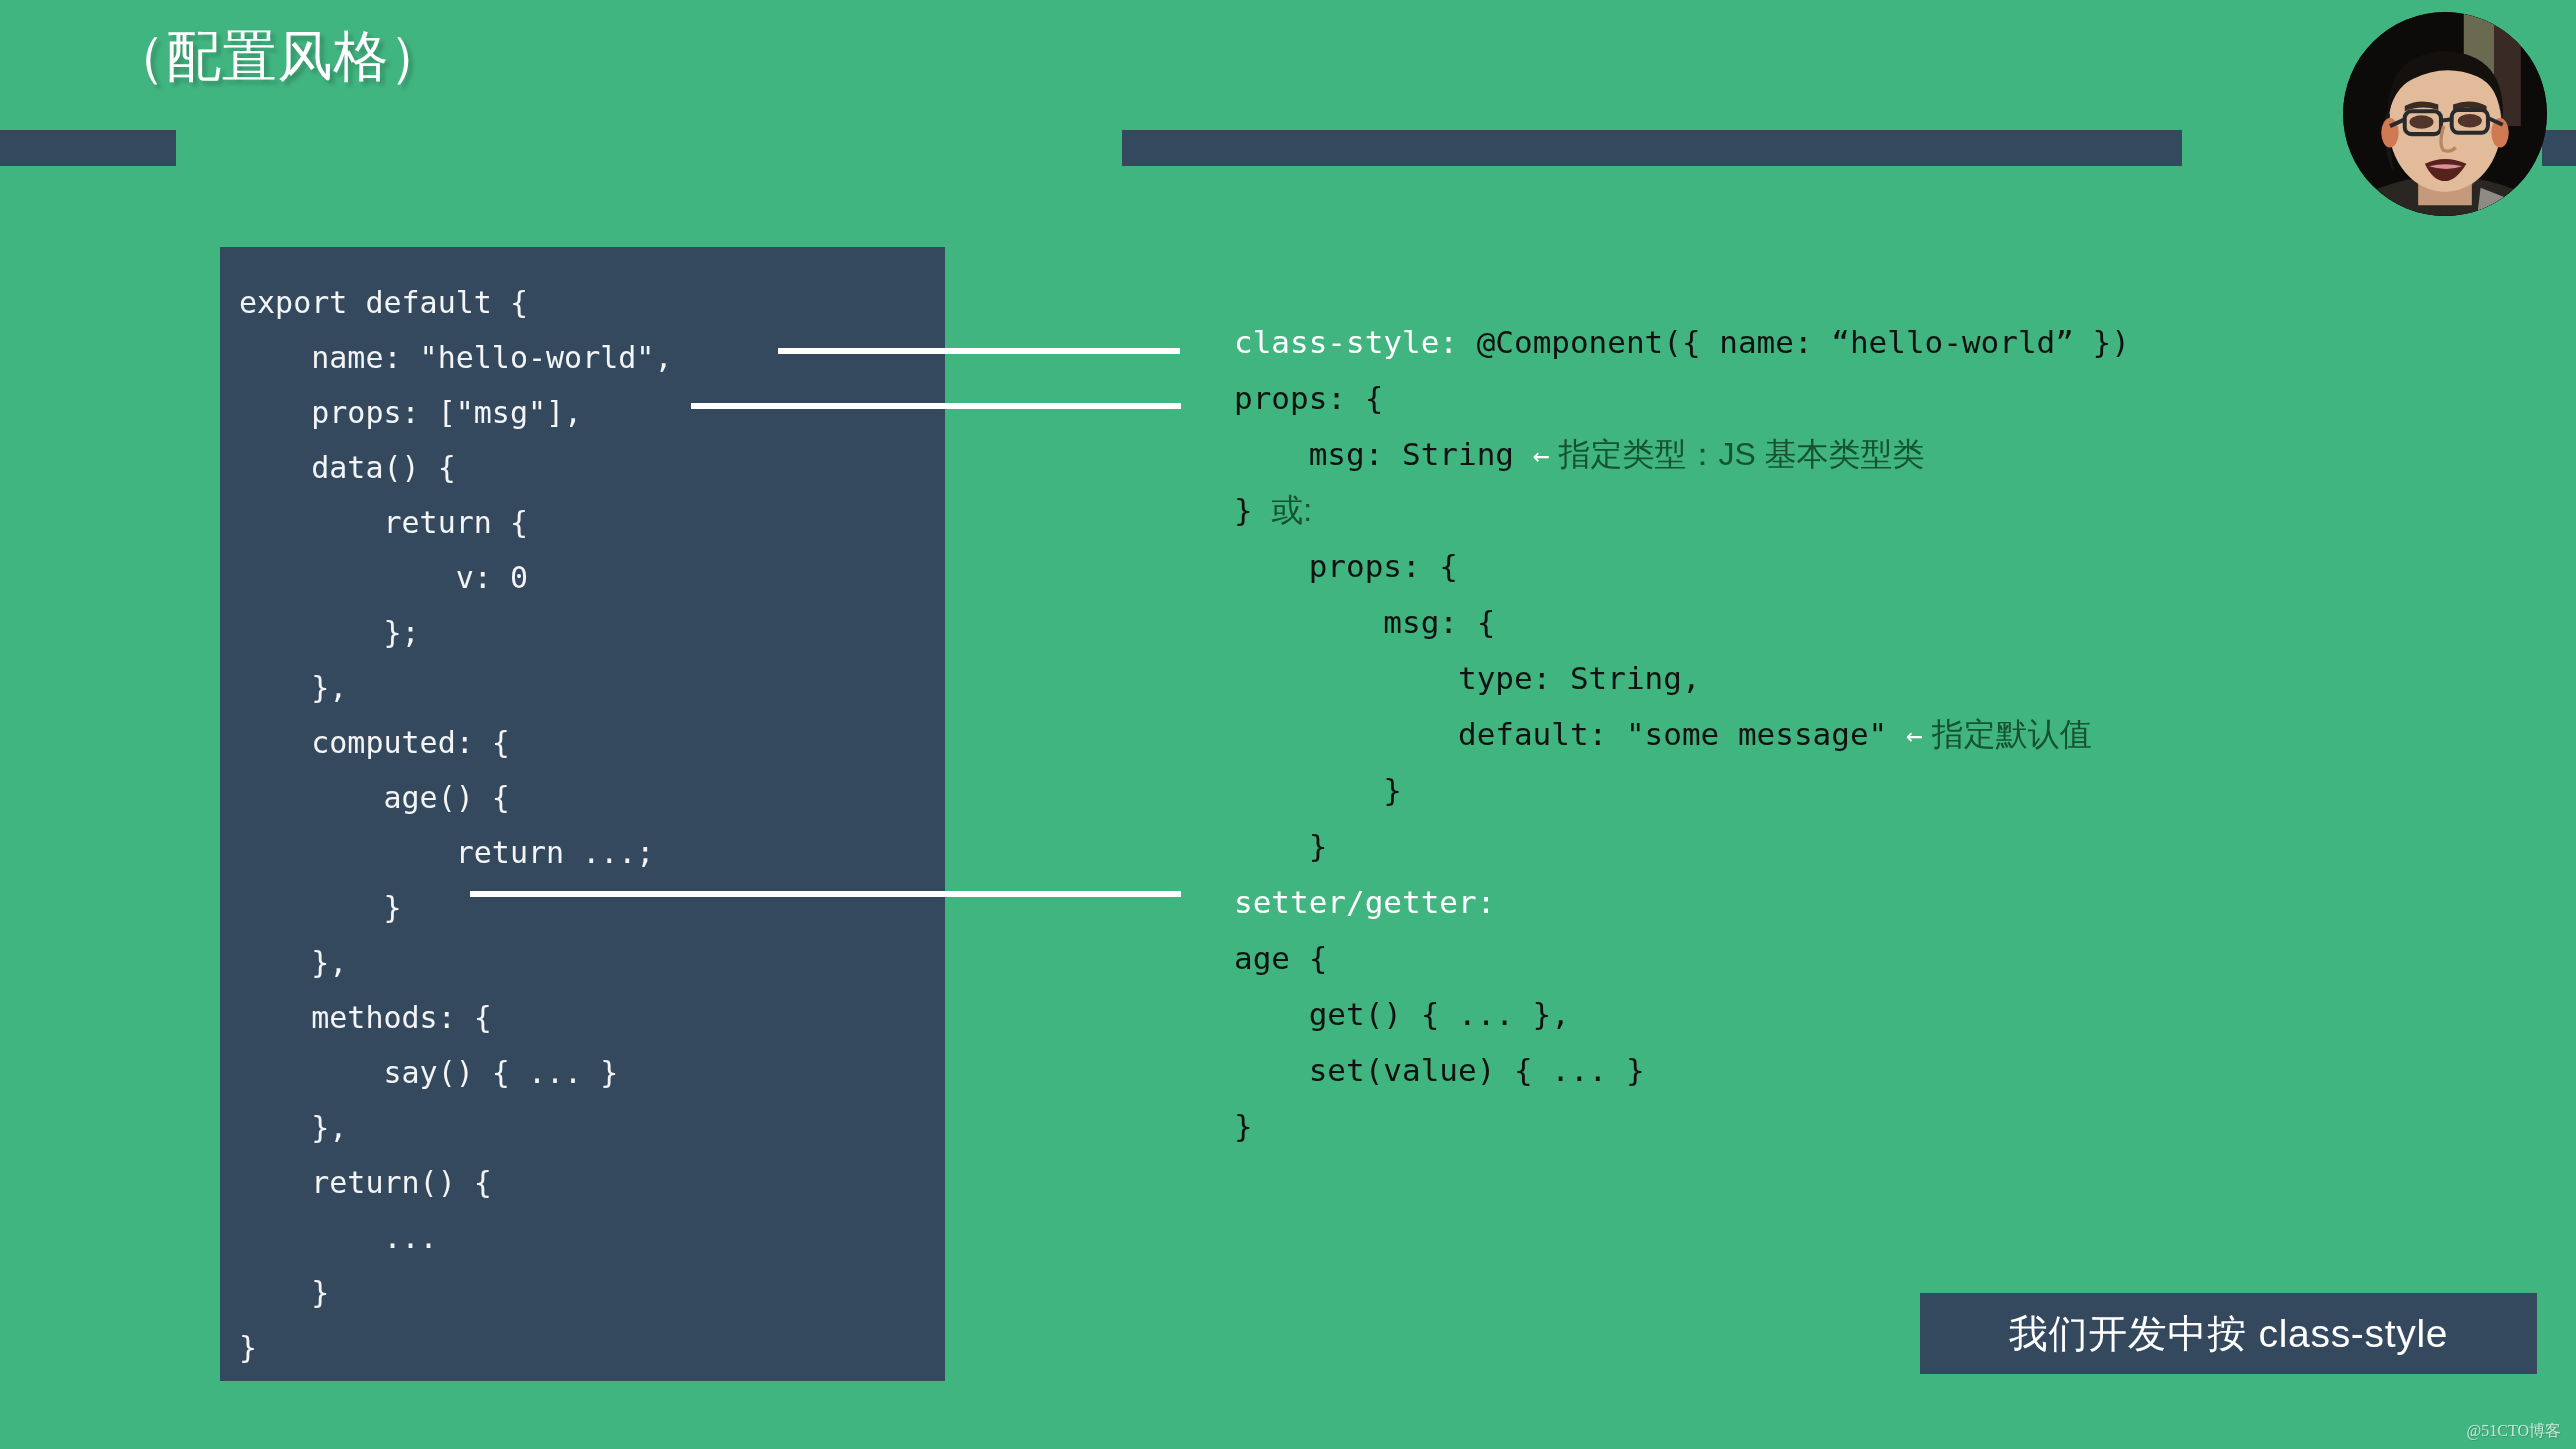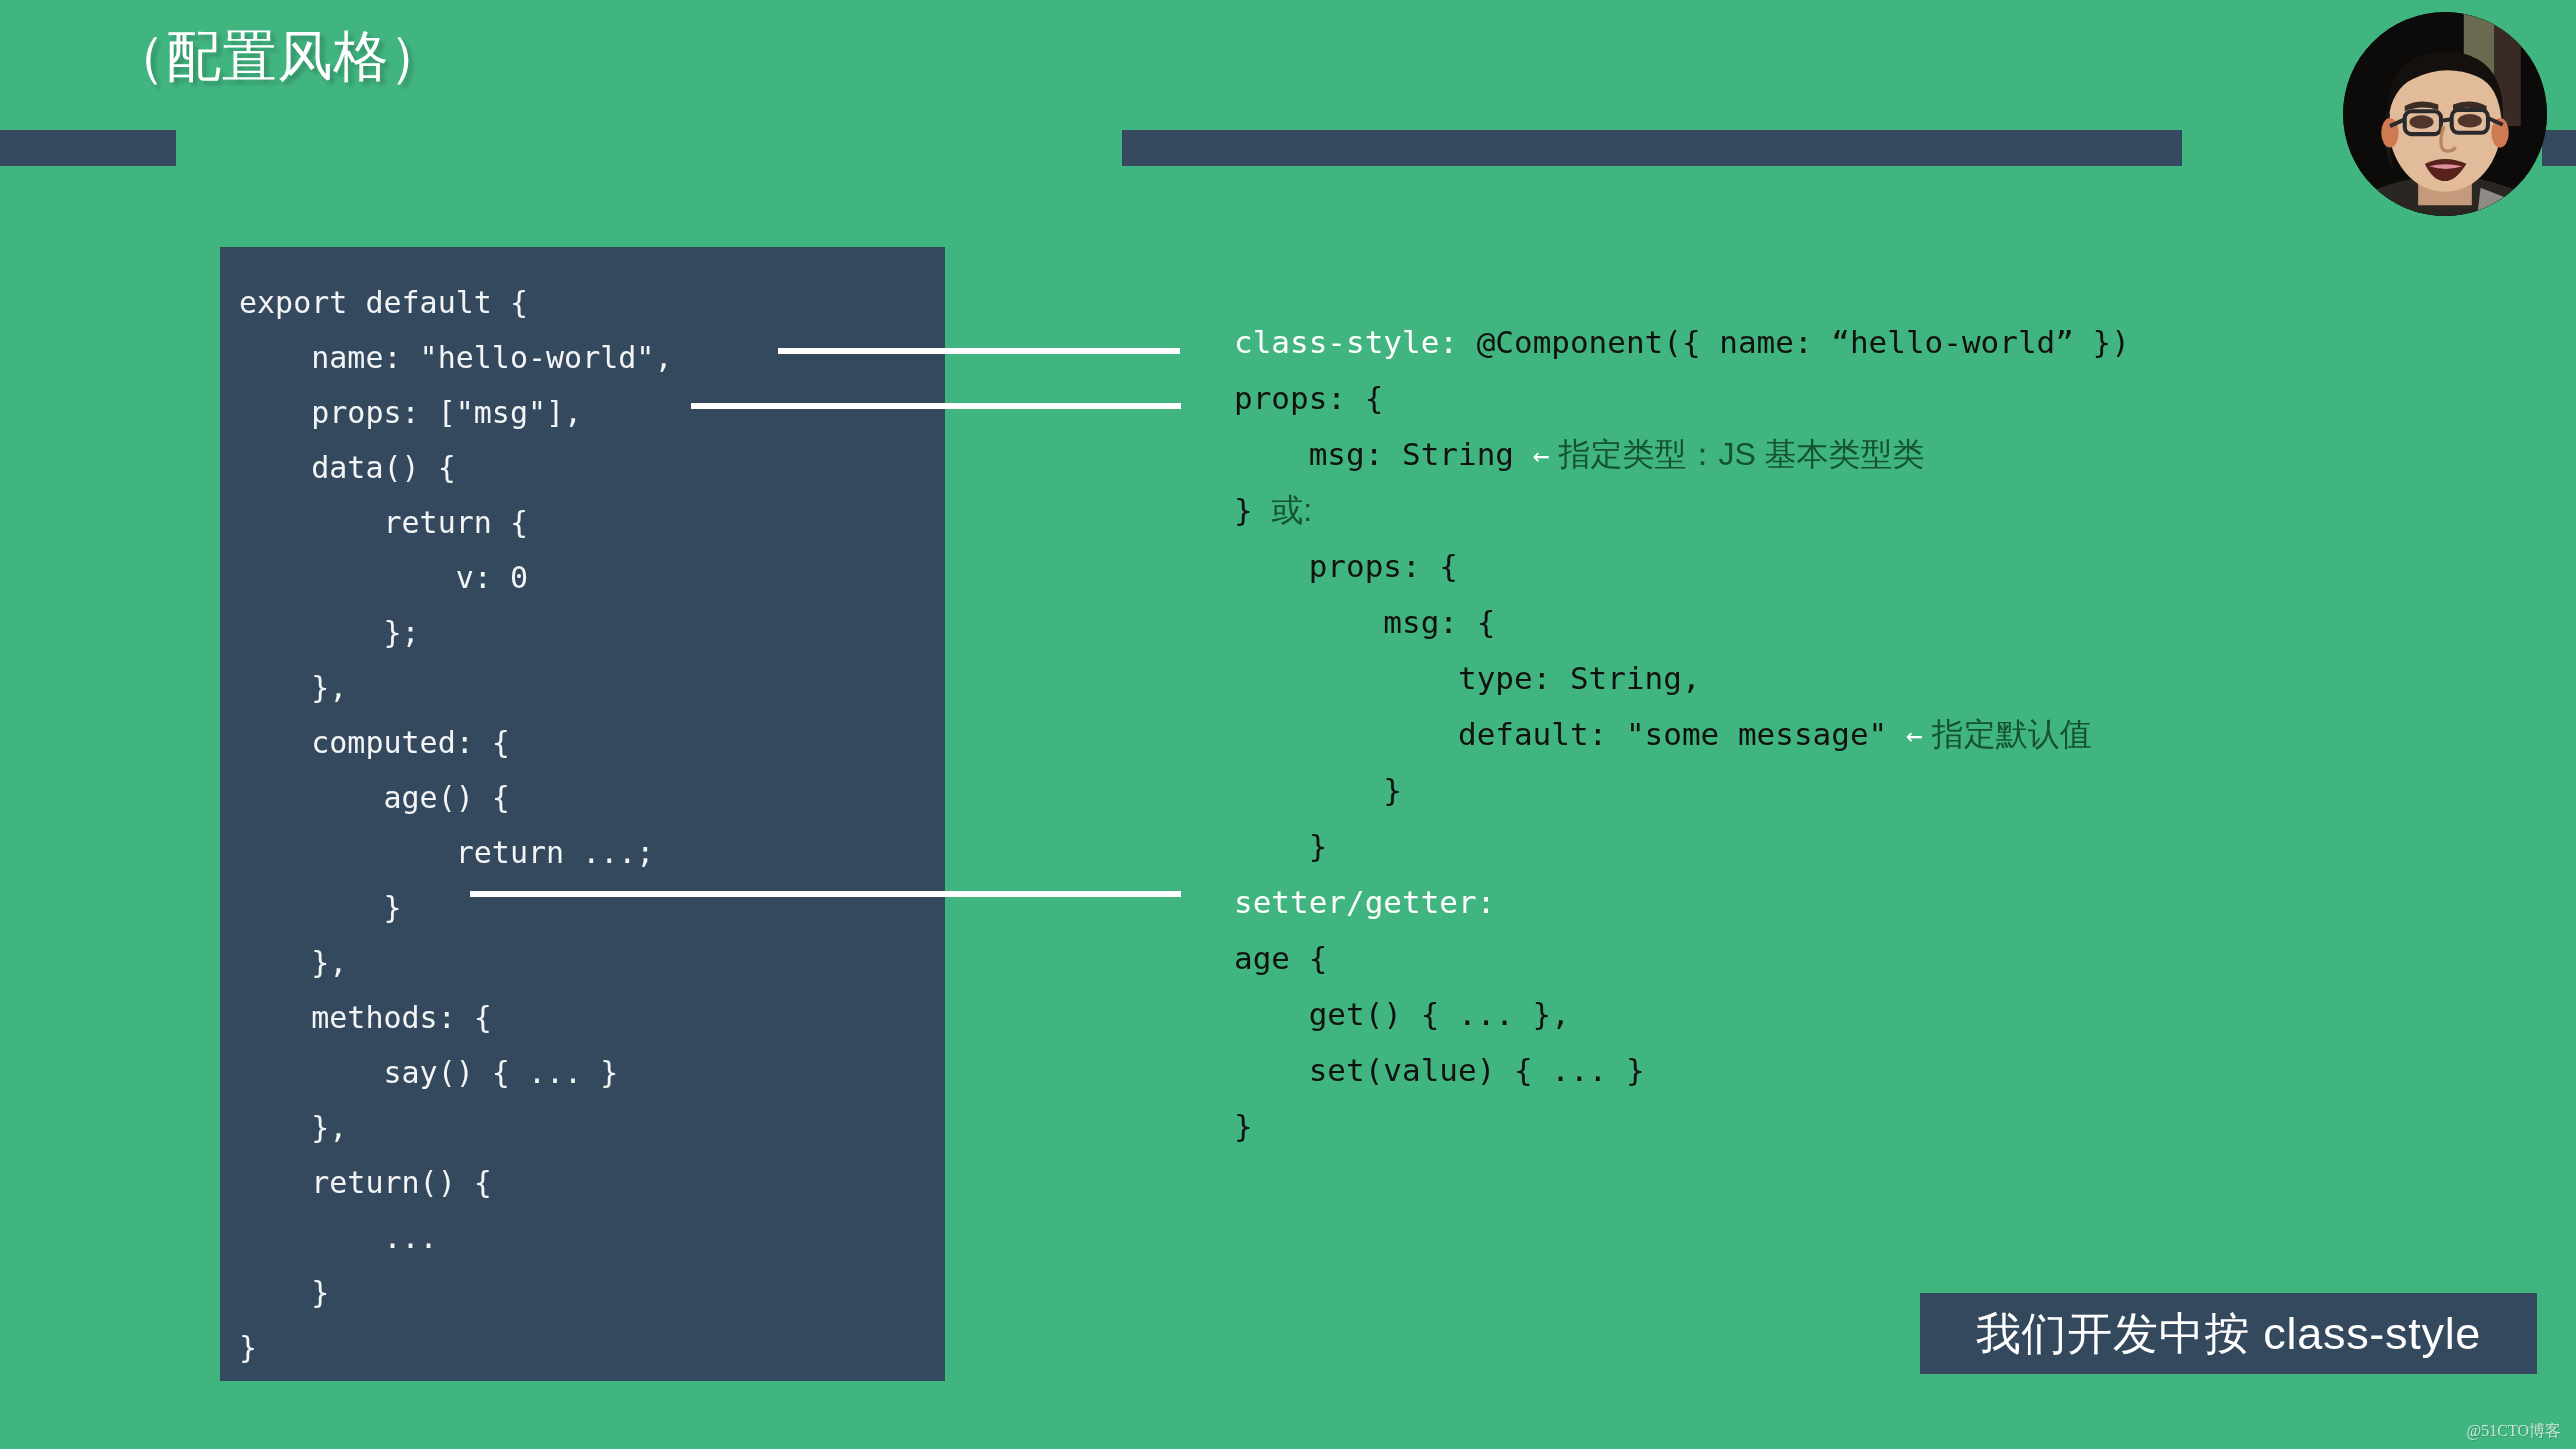--- a/index.html
+++ b/index.html
@@ -139,21 +139,21 @@
     top: 1293px;
     width: 617px;
     height: 81px;
     background: #35495E;
     display: flex;
     align-items: center;
     justify-content: center;
   }
   #footer-callout-label {
     color: #ffffff;
-    font-size: 45px;
+    font-size: 39px;
     font-family: "Liberation Sans", sans-serif;
     letter-spacing: 0.7px;
   }
 
   
   #watermark {
     position: absolute;
     right: 15px;
     bottom: 6.7px;
     font-size: 16px;

